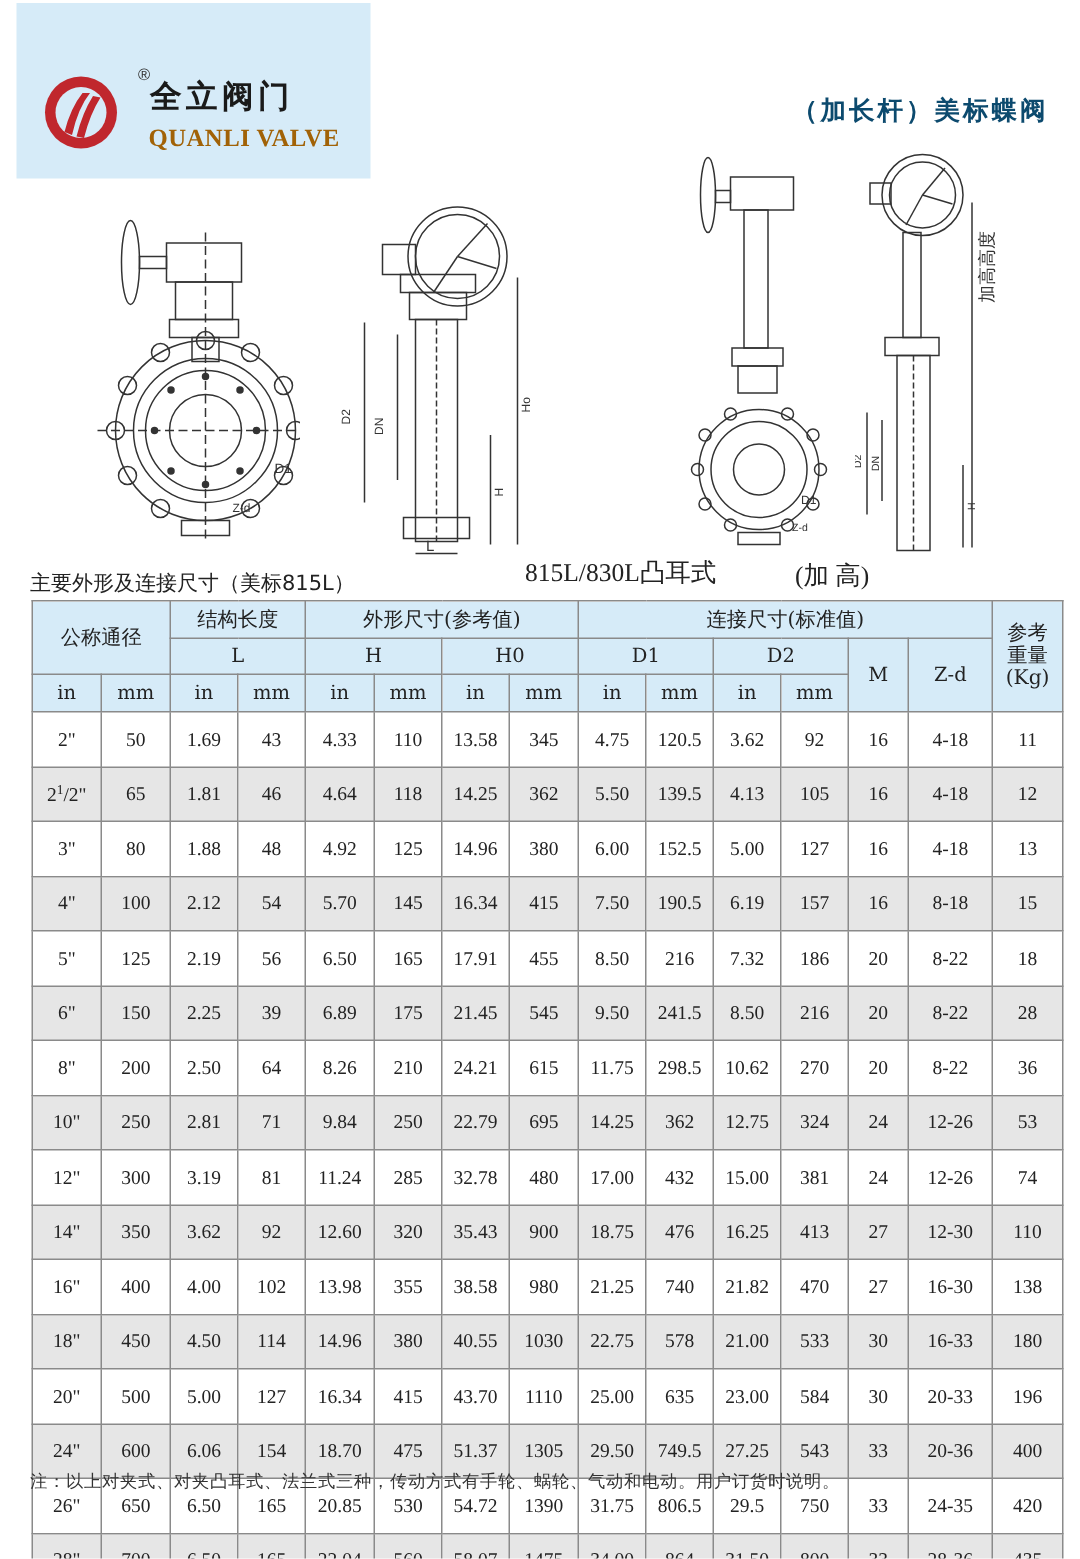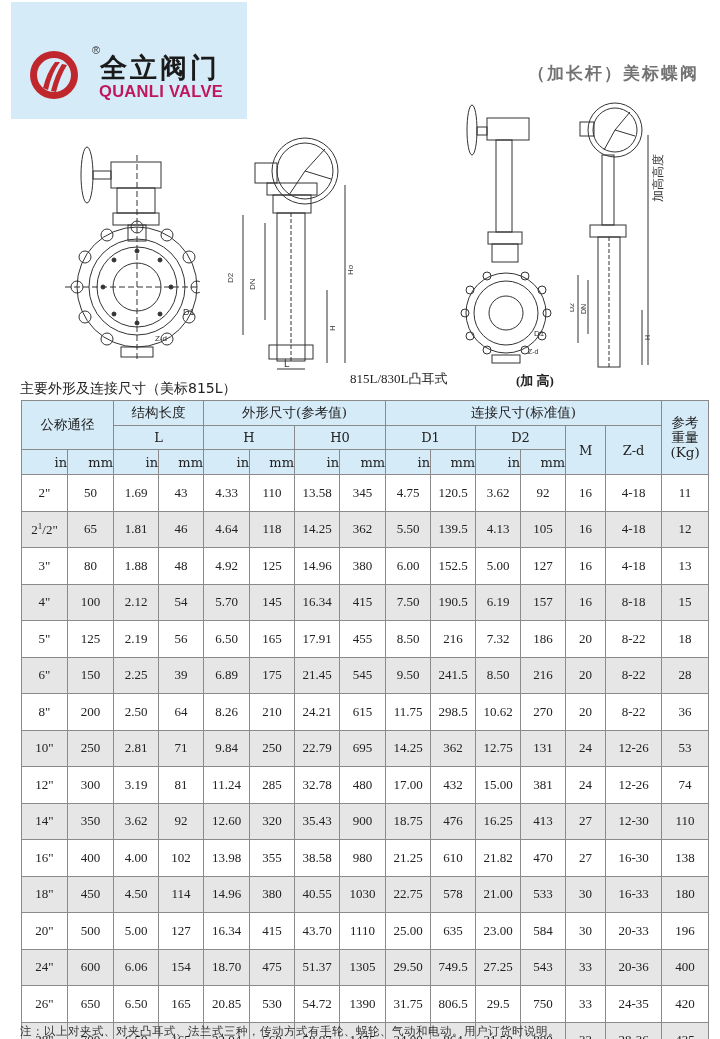--- a/index.html
+++ b/index.html
@@ -2,44 +2,44 @@
 <html><head>
 <meta charset="utf-8">
 <style>
   * { box-sizing: border-box; margin: 0; padding: 0; }
   html, body { width: 720px; height: 1039px; background: #ffffff; overflow: hidden; }
   body { position: relative; font-family: "Liberation Serif", "DejaVu Serif", serif; color: #222; }
 
   .logo-box { position: absolute; left: 11px; top: 2px; width: 236px; height: 117px; background: #d6ebf8; }
   .logo-mark { position: absolute; left: 18px; top: 48px; width: 50px; height: 50px; }
   .logo-reg { position: absolute; left: 81px; top: 42px; font-family: "Liberation Sans", sans-serif; font-size: 11px; color: #333; }
-  .logo-cn { position: absolute; left: 89px; top: 48px; font-family: "DejaVu Sans", sans-serif; font-weight: bold; font-size: 27px; letter-spacing: 3px; color: #1a1a1a; }
-  .logo-en { position: absolute; left: 88px; top: 80px; font-family: Liberation Sans, sans-serif; font-weight: bold; font-size: 16.5px; color: #be185d; letter-spacing: 0.3px; }
-
-  .page-title { position: absolute; left: 528px; top: 62px; font-family: "DejaVu Sans", sans-serif; font-weight: bold; font-size: 17px; letter-spacing: 2px; color: #737373; white-space: nowrap; }
+  .logo-cn { position: absolute; left: 89px; top: 48px; font-family: "DejaVu Sans", sans-serif; font-weight: bold; font-size: 21px; letter-spacing: 3px; color: #1a1a1a; }
+  .logo-en { position: absolute; left: 88px; top: 80px; font-family: Liberation Serif, serif; font-weight: bold; font-size: 16.5px; color: #a16207; letter-spacing: 0.3px; }
+
+  .page-title { position: absolute; left: 528px; top: 62px; font-family: "DejaVu Sans", sans-serif; font-weight: bold; font-size: 17px; letter-spacing: 2px; color: #0c4a6e; white-space: nowrap; }
 
   .drawing { position: absolute; }
-  .caption { position: absolute; font-size: 13px; color: #222; white-space: nowrap; }
+  .caption { position: absolute; font-size: 17px; color: #222; white-space: nowrap; }
 
   .table-caption { position: absolute; left: 20px; top: 380px; font-family: "DejaVu Sans", sans-serif; font-size: 14px; color: #222; white-space: nowrap; }
 
   table.spec { position: absolute; left: 21px; top: 400px; width: 687px; border-collapse: collapse; table-layout: fixed; }
   table.spec th, table.spec td { border: 1px solid #8a8a8a; text-align: center; vertical-align: middle; font-weight: normal; font-size: 13px; color: #222; padding: 0; overflow: hidden; white-space: nowrap; }
   table.spec th { background: #d6ebf8; font-family: "DejaVu Serif", serif; }
   table.spec th.cn { font-size: 13.5px; }
-  table.spec th.unit { font-size: 13px; text-align: right; }
+  table.spec th.unit { font-size: 13px; }
   table.spec tr.h1 th { height: 25px; }
   table.spec tr.h2 th { height: 24px; }
   table.spec tr.h3 th { height: 25px; }
   table.spec td { height: 36.5px; font-family: "Liberation Serif", serif; }
   table.spec tr.odd td { background: #ffffff; }
   table.spec tr.even td { background: #e6e6e6; }
   sup { font-size: 9px; }
 
-  .footnote { position: absolute; left: 20px; top: 1024px; font-family: "DejaVu Serif", serif; font-size: 11.5px; color: #333; white-space: nowrap; letter-spacing: 0.5px; text-align: center; }
+  .footnote { position: absolute; left: 20px; top: 980px; font-family: "DejaVu Serif", serif; font-size: 11.5px; color: #333; white-space: nowrap; letter-spacing: 0.5px; text-align: center; }
 </style>
 </head>
 <body>
 
 <div class="logo-box">
   <svg class="logo-mark" viewBox="0 0 50 50">
     <circle cx="25" cy="25" r="24" fill="#c0272d"></circle>
     <circle cx="25" cy="25" r="17" fill="#d6ebf8"></circle>
     <path d="M14 38 Q18 22 26 12 L31 12 Q23 22 19 40 Z" fill="#c0272d"></path>
     <path d="M22 41 Q26 25 33 14 L38 15 Q31 26 27 42 Z" fill="#c0272d"></path>
@@ -160,21 +160,21 @@
   <line x1="72" y1="210" x2="72" y2="265"></line>
   <line x1="8" y1="175" x2="8" y2="243"></line>
   <line x1="18" y1="180" x2="18" y2="234"></line>
   <text x="90" y="100" font-size="12" fill="#333" stroke="none" transform="rotate(-90 92 100)" font-family="DejaVu Serif, serif">加高高度</text>
   <text x="4" y="212" font-size="7" fill="#333" stroke="none" transform="rotate(-90 4 212)" font-family="Liberation Sans, sans-serif">D2</text>
   <text x="16" y="214" font-size="7" fill="#333" stroke="none" transform="rotate(-90 16 214)" font-family="Liberation Sans, sans-serif">DN</text>
   <text x="80" y="240" font-size="7" fill="#333" stroke="none" transform="rotate(-90 80 240)" font-family="Liberation Sans, sans-serif">H</text>
 </svg>
 
 <div class="caption" style="left:350px;top:370px;">815L/830L凸耳式</div>
-<div class="caption" style="left:516px;top:372px;font-weight:bold;">(加 高)</div>
+<div class="caption" style="left:530px;top:372px;">(加 高)</div>
 
 <div class="table-caption">主要外形及连接尺寸（美标815L）</div>
 
 <table class="spec">
   <colgroup>
     <col style="width:46px">
       <col style="width:46px">
     <col style="width:45px">
       <col style="width:45px">
     <col style="width:46px">
@@ -350,21 +350,21 @@
         <td>250</td>
         <td>2.81</td>
         <td>71</td>
         <td>9.84</td>
         <td>250</td>
         <td>22.79</td>
         <td>695</td>
         <td>14.25</td>
         <td>362</td>
         <td>12.75</td>
-        <td>131</td>
+        <td>324</td>
         <td>24</td>
         <td>12-26</td>
         <td>53</td>
       </tr>
       <tr class="odd">
         <td>12"</td>
         <td>300</td>
         <td>3.19</td>
         <td>81</td>
         <td>11.24</td>
@@ -399,21 +399,21 @@
       <tr class="odd">
         <td>16"</td>
         <td>400</td>
         <td>4.00</td>
         <td>102</td>
         <td>13.98</td>
         <td>355</td>
         <td>38.58</td>
         <td>980</td>
         <td>21.25</td>
-        <td>610</td>
+        <td>740</td>
         <td>21.82</td>
         <td>470</td>
         <td>27</td>
         <td>16-30</td>
         <td>138</td>
       </tr>
       <tr class="even">
         <td>18"</td>
         <td>450</td>
         <td>4.50</td>

